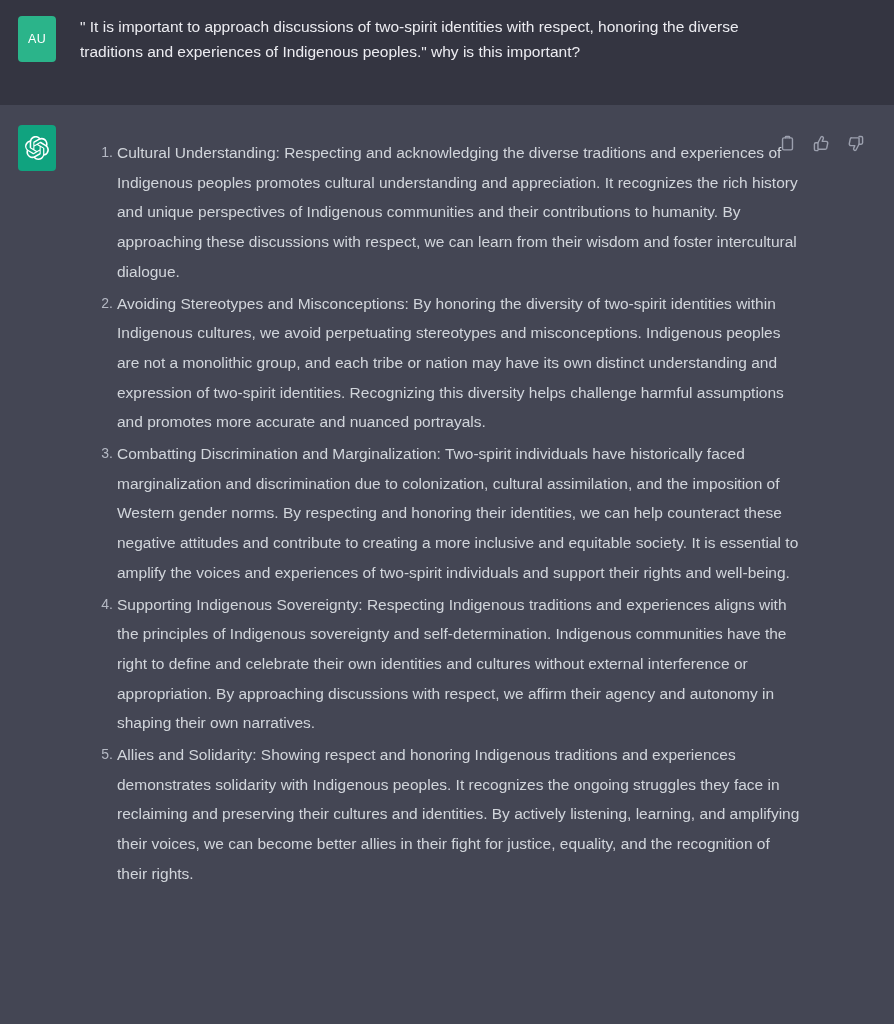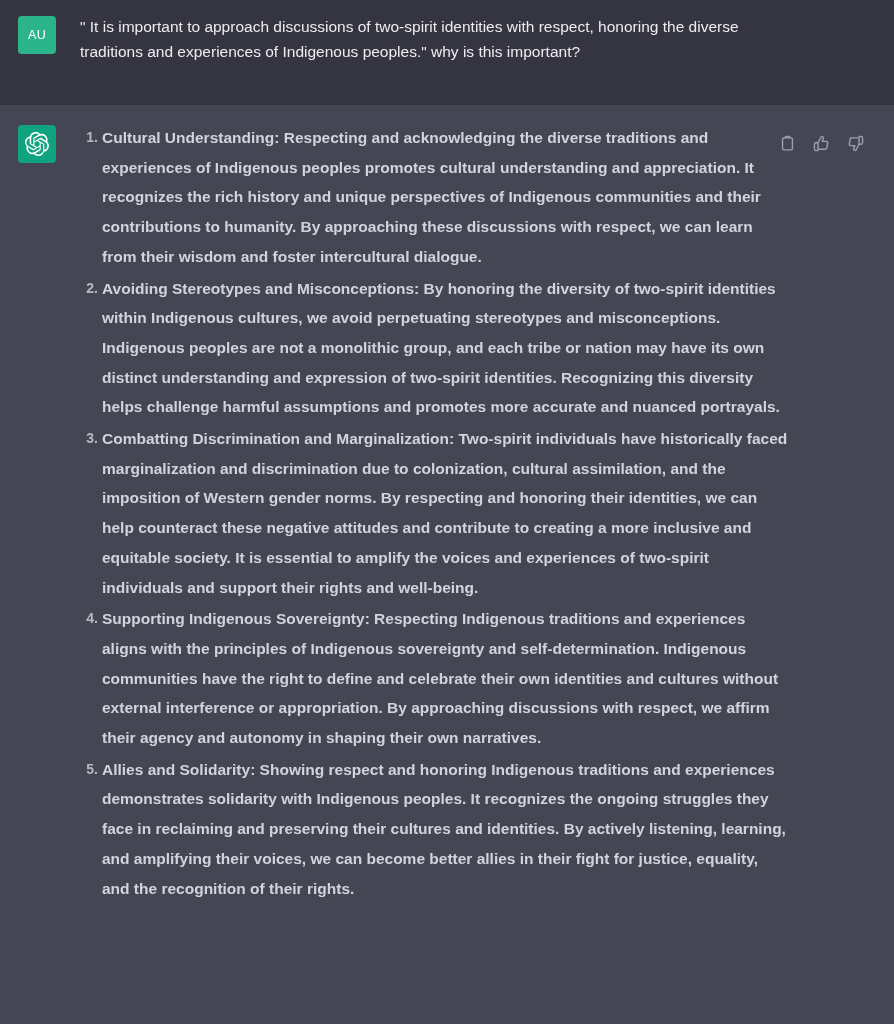--- a/index.html
+++ b/index.html
@@ -43,21 +43,21 @@
     display: flex;
     align-items: flex-start;
     padding-left: 18px;
     padding-right: 16px;
     position: relative;
   }
 
   
   .avatar {
     width: 38px;
-    height: 38px;
+    height: 46px;
     border-radius: 4px;
     flex: 0 0 38px;
     display: flex;
     align-items: center;
     justify-content: center;
     margin-top: 2px;
     user-select: none;
   }
   .avatar-user {
     background: #2bb48a;
@@ -90,25 +90,24 @@
 
   .intro-paragraph {
     margin: 0 0 14px 0;
     color: #d1d5db;
     font-size: 15.5px;
     line-height: 30px;
     max-width: 690px;
   }
 
   ol.answer-list {
-    margin: 0;
+    margin: 15px;
     padding: 0 0 0 0;
     list-style: none;
     counter-reset: answeritem;
-    font-weight: bold;
   }
   ol.answer-list > li {
     counter-increment: answeritem;
     position: relative;
     padding-left: 22px;
     margin: 0 0 2px 0;
     color: #d1d5db;
     font-size: 15.5px;
     line-height: 29.7px;
     max-width: 708px;

